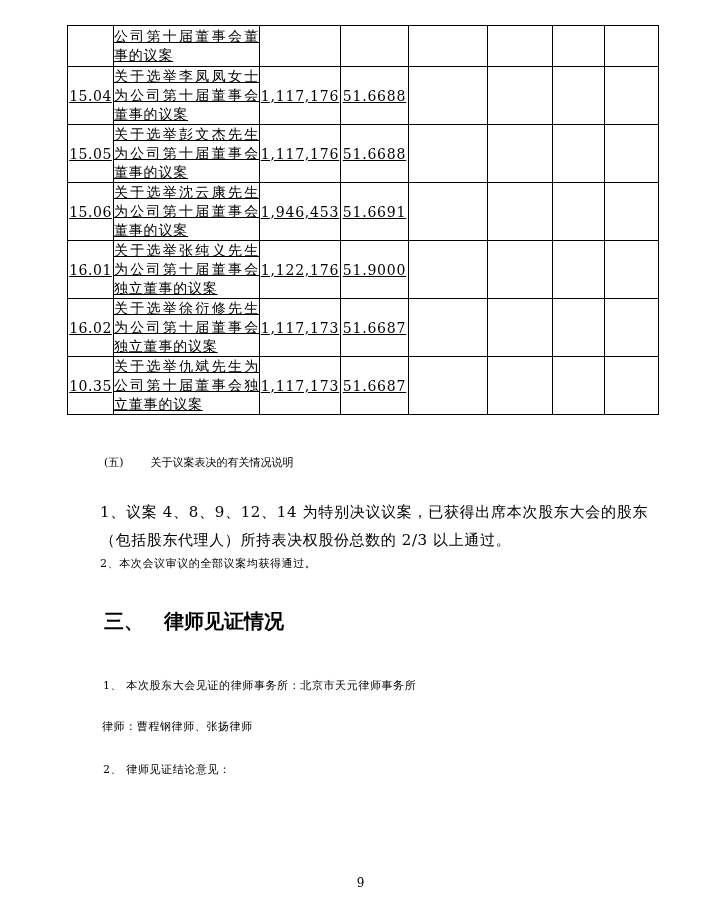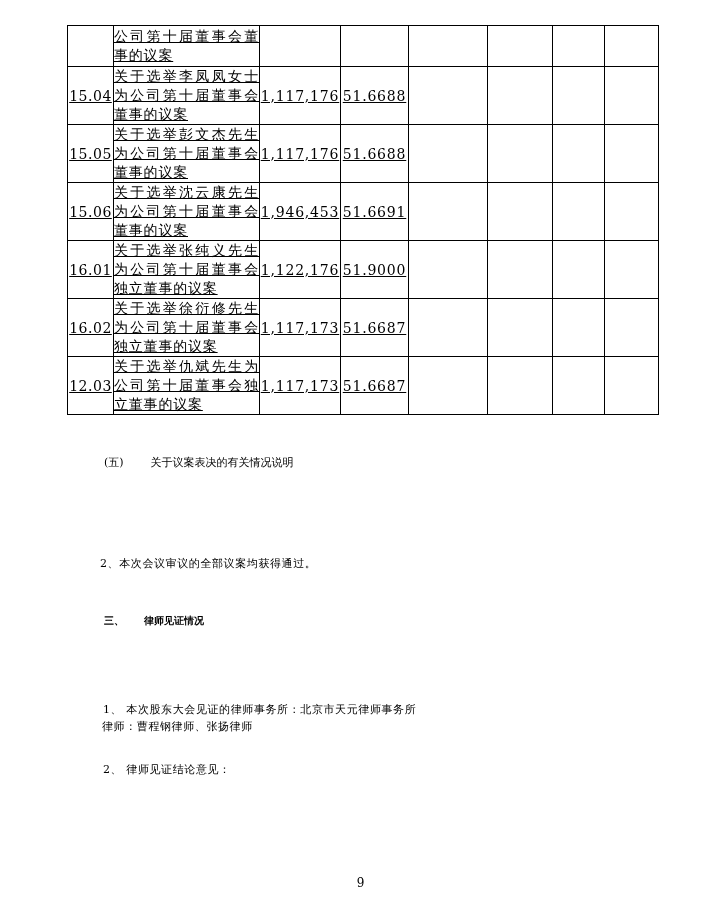--- a/index.html
+++ b/index.html
@@ -42,23 +42,23 @@
   .tx { position:absolute; font-size:11px; line-height:20px; white-space:nowrap; }
   .blk {
     position:absolute; font-size:15px; line-height:28px;
     text-align:justify; text-justify:inter-ideograph;
     letter-spacing:0.6px;
   }
   .t-item5 { left:104px; top:453px; }
   .t-item5 .sec-title { margin-left:27px; }
   .t-para1 { left:100px; top:498px; width:548px; }
   .t-para2 { left:100px; top:554px; letter-spacing:0.6px; }
-  .t-h3    { left:104px; top:611px; font-size:10px; font-weight:bold; }
+  .t-h3    { left:104px; top:611px; font-size:20px; font-weight:bold; }
   .t-h3 .sec-title { margin-left:20px; }
-  .t-item1   { left:103px; top:676px; letter-spacing:0.6px;margin-top:24px; }
+  .t-item1   { left:103px; top:676px; letter-spacing:0.6px; }
   .t-lawyers { left:102px; top:717px; letter-spacing:0.6px; }
   .t-item2   { left:103px; top:760px; letter-spacing:0.6px; }
   .t-conclusion { left:100px; top:799px; width:548px; }
   .t-pagenum {
     position:absolute; left:0; top:876px; width:721px;
     text-align:center; font-size:12px; line-height:14px;
   }
 </style>
 </head>
 <body>
@@ -131,36 +131,37 @@
           <td class="c-no">16.02</td>
           <td class="c-desc">关于选举徐衍修先生为公司第十届董事会独立董事的议案</td>
           <td class="c-votes">1,117,173</td>
           <td class="c-pct">51.6687</td>
           <td class="c-empty"></td>
           <td class="c-empty"></td>
           <td class="c-empty"></td>
           <td class="c-empty"></td>
         </tr>
         <tr>
-          <td class="c-no">12.03</td>
+          <td class="c-no">10.35</td>
           <td class="c-desc">关于选举仇斌先生为公司第十届董事会独立董事的议案</td>
           <td class="c-votes">1,117,173</td>
           <td class="c-pct">51.6687</td>
           <td class="c-empty"></td>
           <td class="c-empty"></td>
           <td class="c-empty"></td>
           <td class="c-empty"></td>
         </tr>
       </tbody>
   </table>
 
   <div class="tx t-item5">
     <span>(五)</span><span class="sec-title">关于议案表决的有关情况说明</span>
   </div>
 
+  <div class="blk t-para1">1、议案 4、8、9、12、14 为特别决议议案，已获得出席本次股东大会的股东（包括股东代理人）所持表决权股份总数的 2/3 以上通过。</div>
 
   <div class="tx t-para2">2、本次会议审议的全部议案均获得通过。</div>
 
   <div class="tx t-h3">
     <span>三、</span><span class="sec-title">律师见证情况</span>
   </div>
 
   <div class="tx t-item1">1、 本次股东大会见证的律师事务所：北京市天元律师事务所</div>
 
   <div class="tx t-lawyers">律师：曹程钢律师、张扬律师</div>

